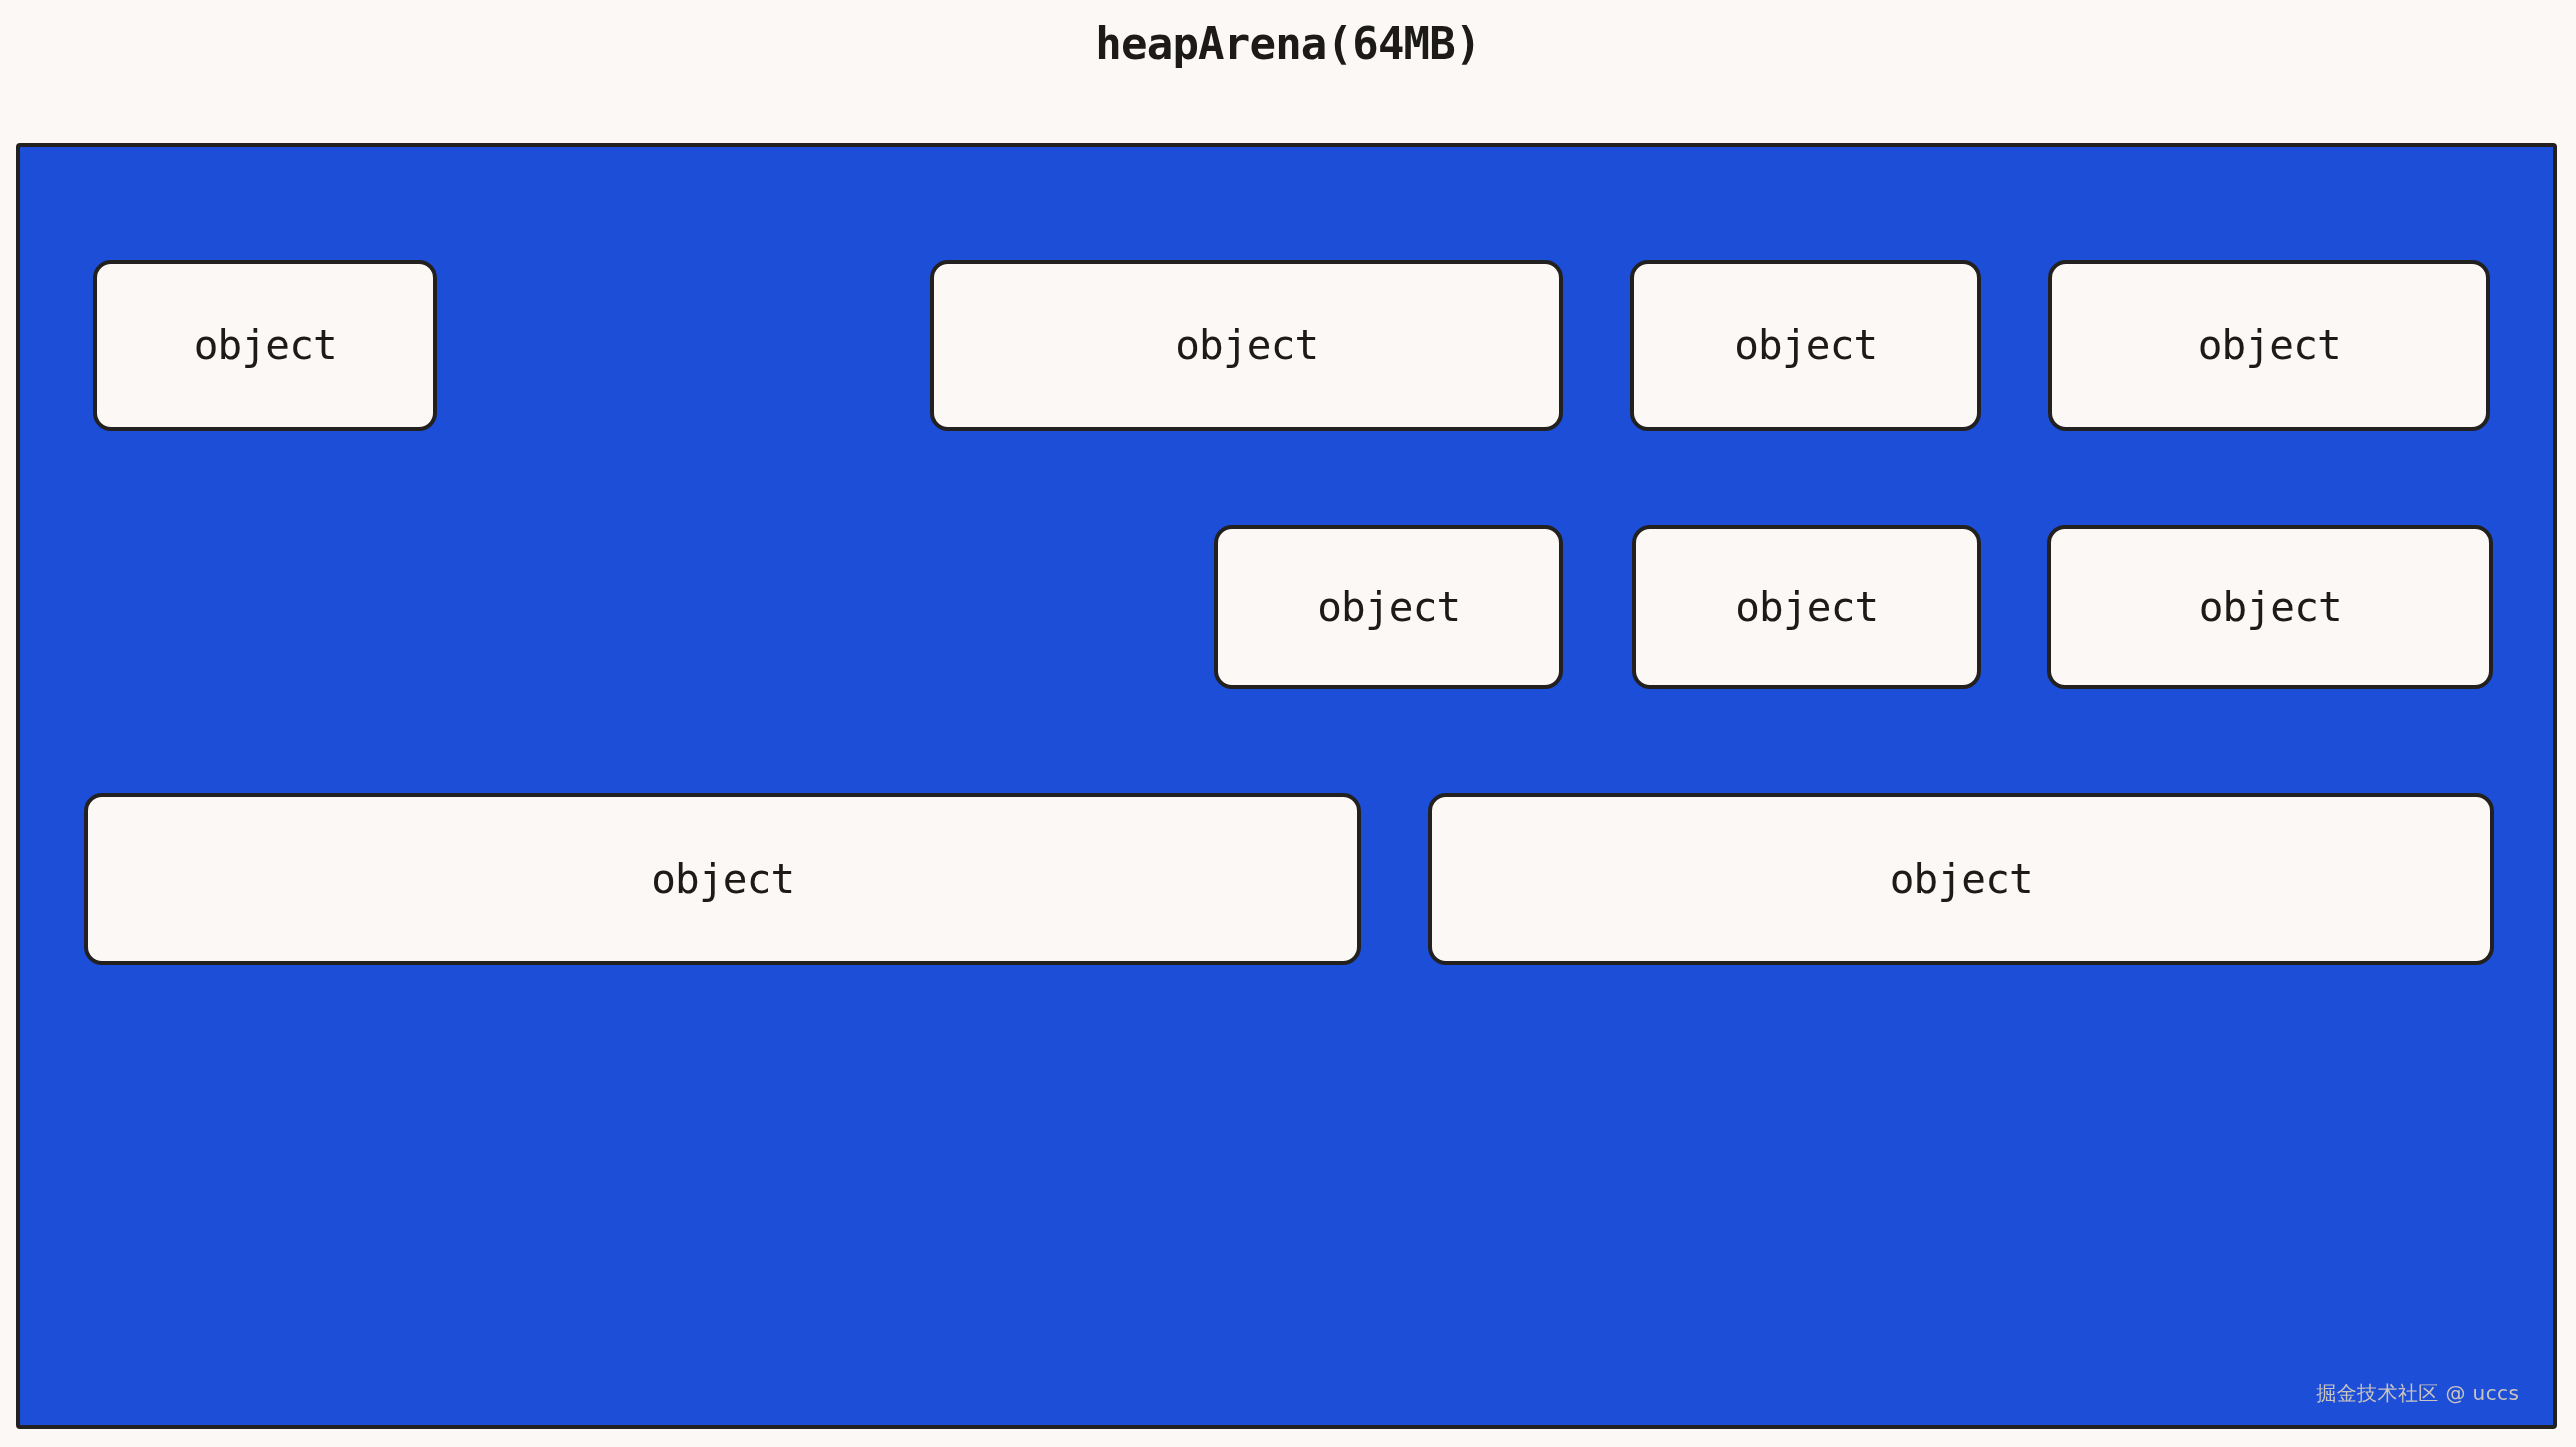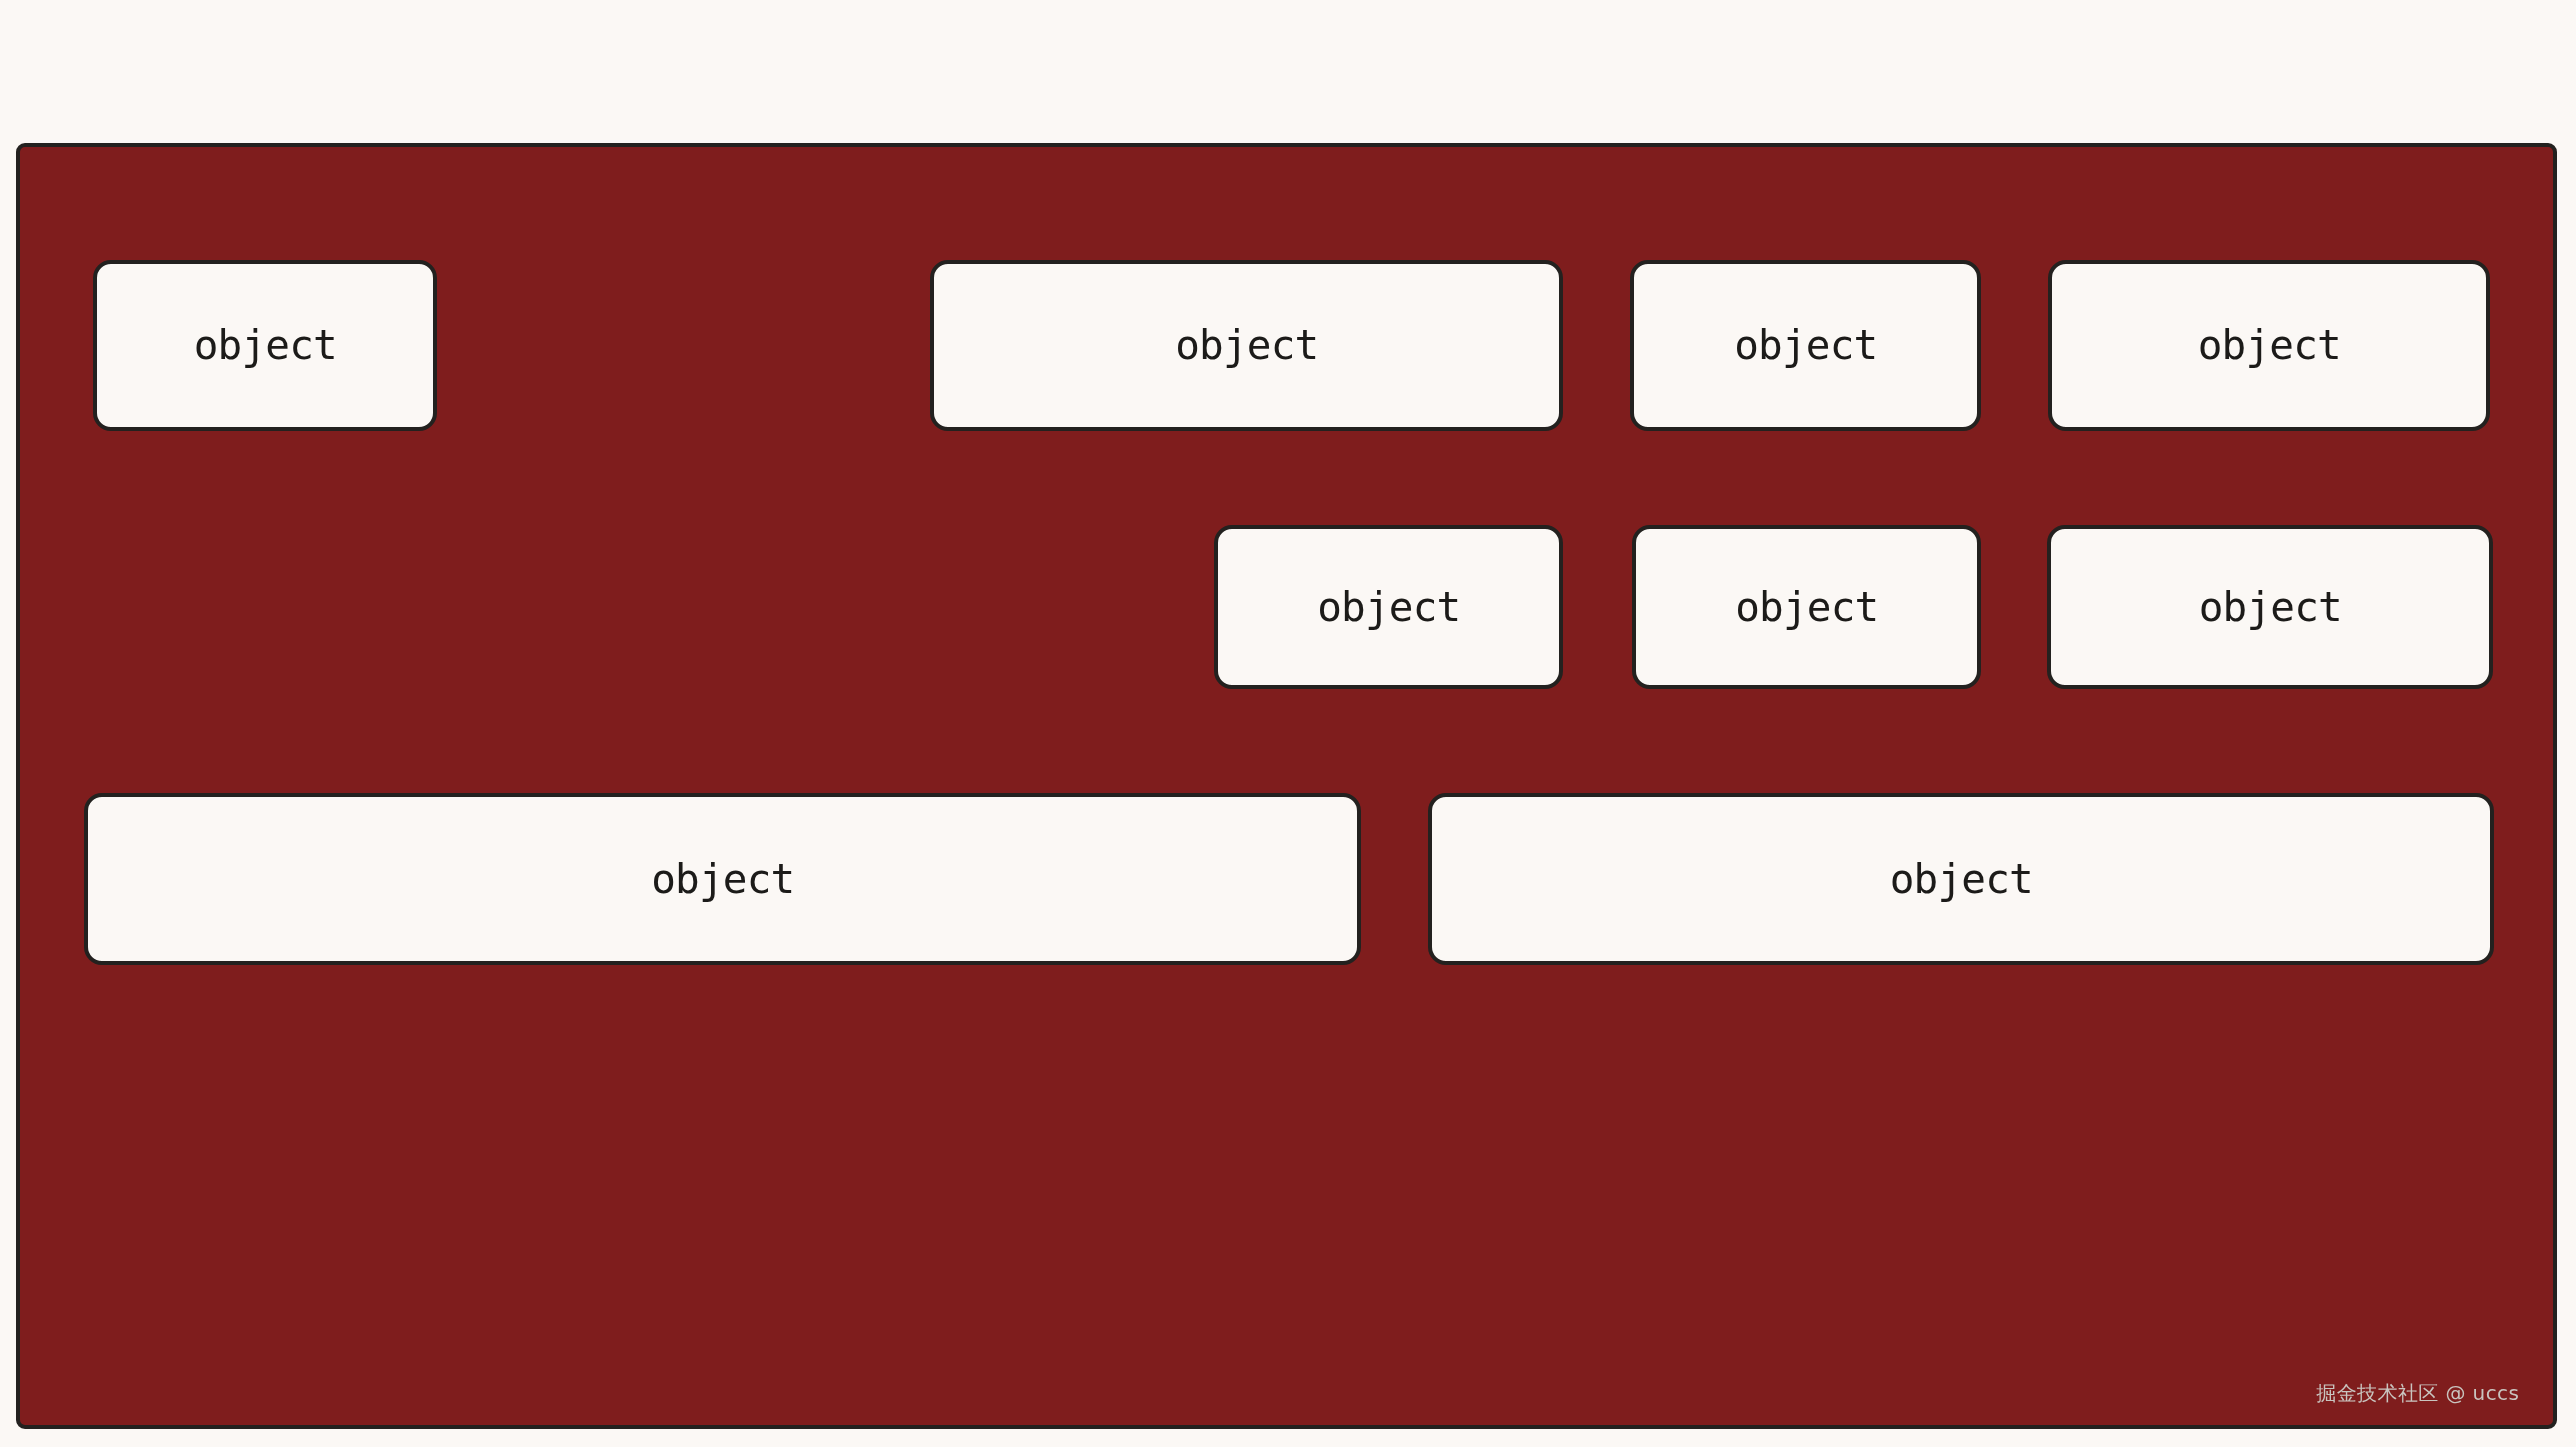--- a/index.html
+++ b/index.html
@@ -35,22 +35,22 @@
   }
 
   
   #arena-container {
     position: absolute;
     left: 16.3px;
     top: 143px;
     width: 2541px;
     height: 1286px;
     border: 4.1px solid #23211f;
-    border-radius: 9px;
-    background: #7f1d1d;
+    border-radius: 4px;
+    background: #1d4ed8;
     box-sizing: border-box;
   }
 
   
   .object-box {
     position: absolute;
     border: 4.1px solid #23211f;
     border-radius: 18px;
     background: #fbf8f5;
     box-sizing: border-box;
@@ -78,20 +78,21 @@
     color: #c9c4bf;
     letter-spacing: 0.4px;
     white-space: pre;
   }
 </style>
 </head>
 <body>
 
 <div id="canvas">
 
+  <div id="diagram-title">heapArena(64MB)</div>
 
   <div id="arena-container">
 
     <div id="object-boxes">
         <div class="object-box" style="left: 73px; top: 113px; width: 344px; height: 171px;">
           <span class="object-label">object</span>
         </div>
         <div class="object-box" style="left: 910px; top: 113px; width: 633px; height: 171px;">
           <span class="object-label">object</span>
         </div>

